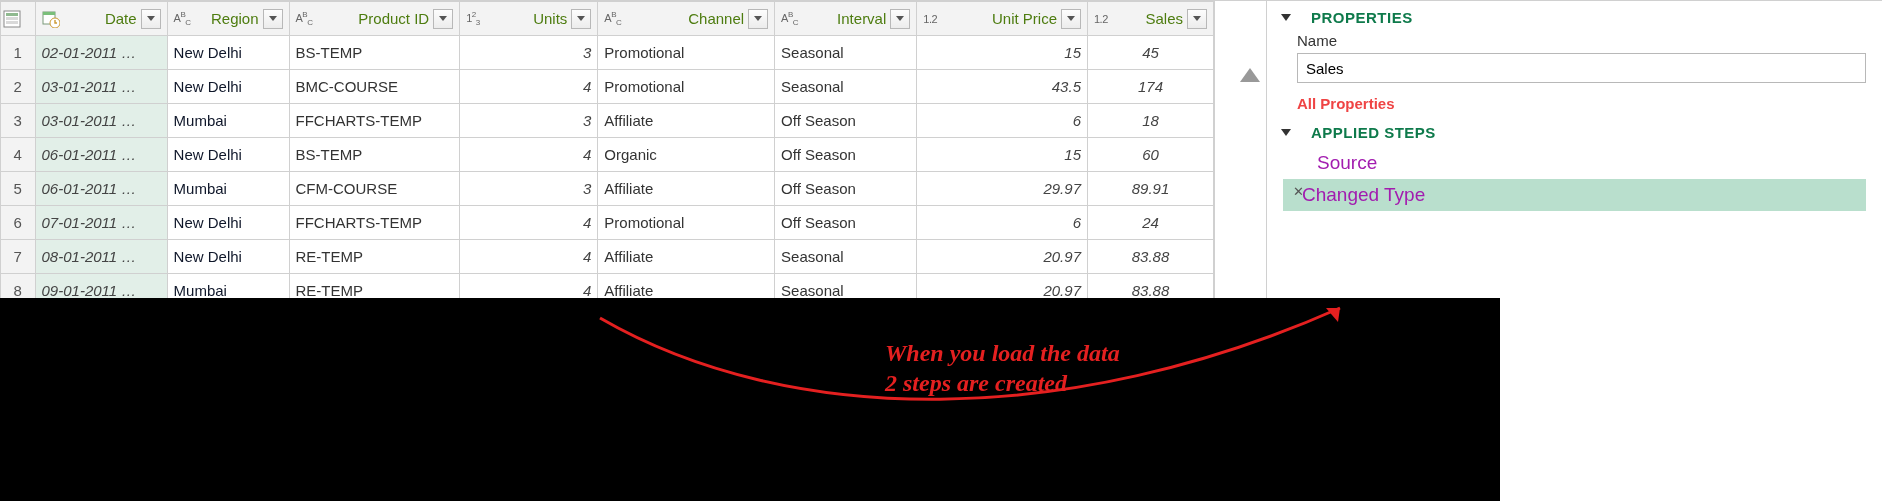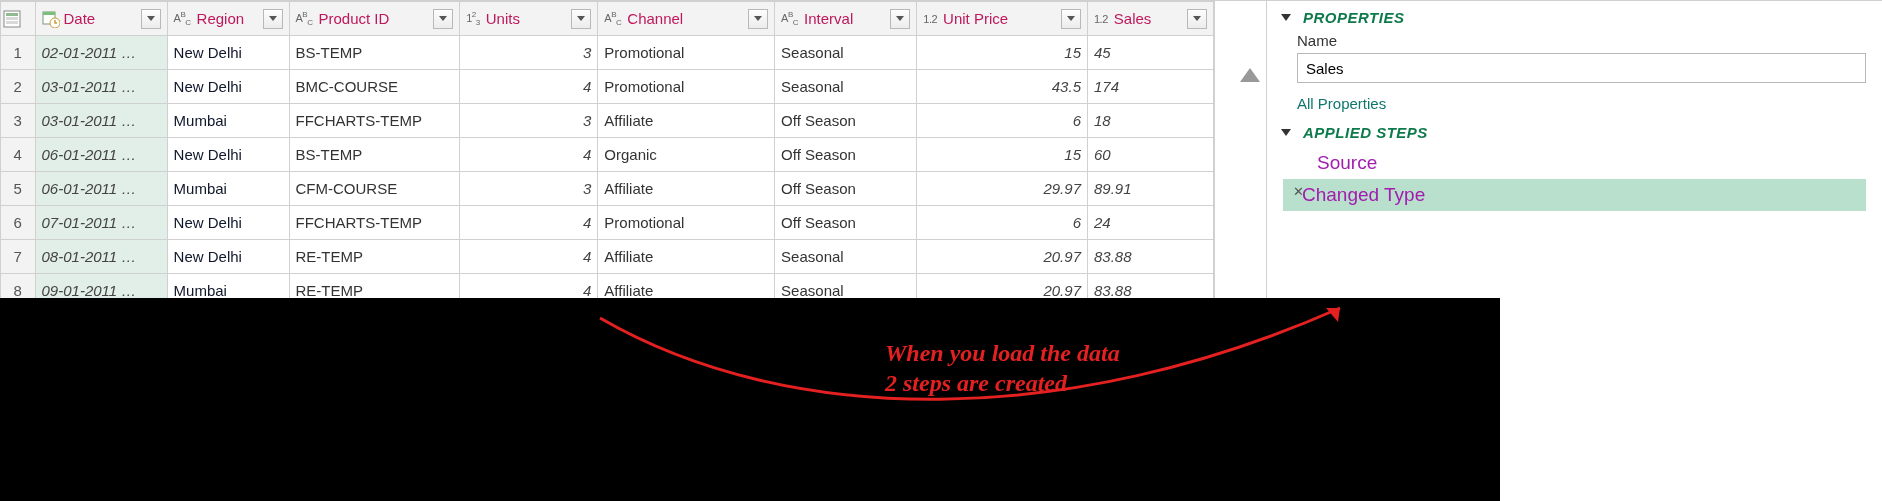--- a/index.html
+++ b/index.html
@@ -61,32 +61,32 @@
     font-style: italic;
     color: #444;
     width:130px;
   }
   td.reg { width:120px; color:#0f172a; }
   td.pid { width:168px; color:#333; }
   td.units { width:136px; text-align:right; font-style:italic; color:#444;}
   td.chan { width:174px; color:#333;}
   td.intv { width:140px; color:#333;}
   td.price { width:168px; text-align:right; font-style:italic; color:#444;}
-  td.sales { width:124px; text-align:left; font-style:italic; color:#444;}
+  td.sales { width:124px; text-align:center; font-style:italic; color:#444;}
 
   .colhead {
     display:flex; align-items:center; gap:4px; height:100%;
   }
   .typeicon {
     font-size:11px; color:#666; flex:0 0 auto; margin-right:2px;
     font-family: "Segoe UI", Arial, sans-serif;
     letter-spacing:-0.5px;
   }
   .typeicon sup, .typeicon sub {font-size:8px;}
-  .colname { flex:1 1 auto; color:#be185d;}
+  .colname { flex:1 1 auto; color:#4d7c0f;text-align:right;}
   .ddbtn {
     width:20px; height:20px; border:1px solid #b8b8b8;
     background:linear-gradient(#fdfdfd,#ececec);
     display:flex; align-items:center; justify-content:center;
     flex:0 0 auto;
   }
   .ddbtn::after{
     content:""; width:0;height:0;
     border-left:4px solid transparent;
     border-right:4px solid transparent;
@@ -116,39 +116,39 @@
 
   .panel {
     flex:1 1 auto;
     padding: 8px 16px 8px 14px;
     background:#fff;
   }
   .sect {
     margin-bottom:12px;
   }
   .sect-header {
-    display:flex; align-items:center; gap:12px; margin-bottom:6px;font-style:italic;
+    display:flex; align-items:center; gap:20px; margin-bottom:6px;
   }
   .collapse-tri {
     width:0;height:0;
     border-left:5px solid transparent;
     border-right:5px solid transparent;
     border-top:7px solid #333;
     transform: none;
   }
   .sect-title {
     color:#0e7a4b; font-weight:bold; letter-spacing:0.5px; font-size:15px;
   }
   .field-label { color:#333; font-size:15px; margin:4px 0 4px 16px; }
   .name-input {
     width:calc(100% - 16px); margin-left:16px;
     border:1px solid #b8b8b8; padding:4px 8px; font-size:15px;
     height:30px;
   }
-  .link { color:#0f766e; margin:12px 0 8px 16px; cursor:pointer; font-size:15px;}
+  .link { color:#ef4444; margin:12px 0 8px 16px; cursor:pointer; font-size:15px;font-weight:bold;}
   .steps { margin-left:2px;}
   .step {
     padding:5px 8px 5px 34px; font-size:19px; color:#a21caf;
     position:relative;
   }
   .step.selected {
     background:#b9dfcd;
     padding-left:19px;
   }
   .step.selected::before{

